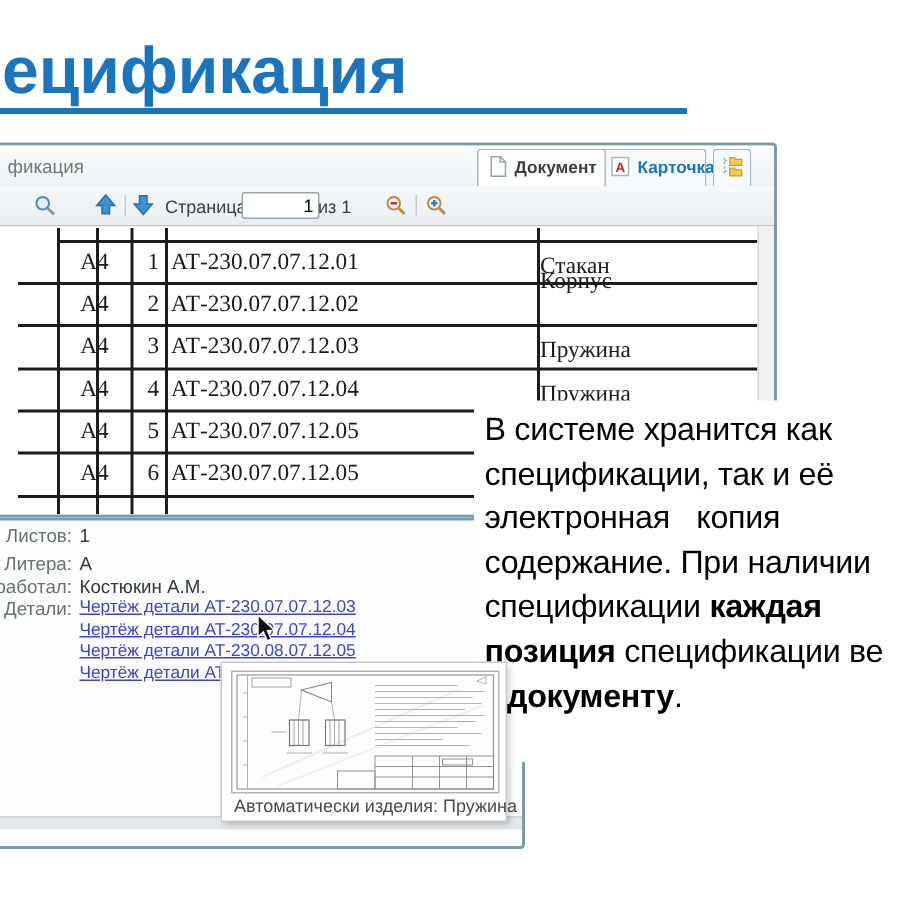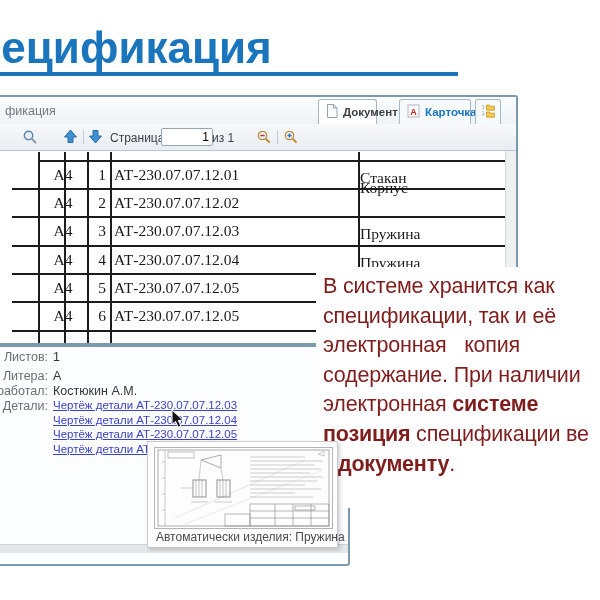--- a/index.html
+++ b/index.html
@@ -17,21 +17,21 @@
 
   
   .win{position:absolute;border:2px solid #7d99ad;border-radius:3px;background:#fff;box-sizing:border-box;}
   #viewer{left:-60px;top:95px;width:578px;height:250px;z-index:1;overflow:hidden;}
   .caption-bar{position:absolute;left:0;top:0;width:100%;height:27px;
     background:linear-gradient(#fbfdfe,#eef3f6);}
   .caption-text{position:absolute;left:63px;top:7px;font-size:12.5px;color:#73777c;}
   .tab{position:absolute;top:2px;height:25px;box-sizing:border-box;border:1px solid #a3b8c8;
     border-bottom:none;border-radius:3px 3px 0 0;display:flex;align-items:center;gap:5px;
     padding:0 7px;font-size:11.5px;font-weight:bold;cursor:default;}
-  #tab-doc{left:376px;width:59px;background:#ffffff;color:#3a3f45;z-index:2;}
+  #tab-doc{left:376px;width:86px;background:#ffffff;color:#3a3f45;z-index:2;}
   #tab-card{left:457px;width:72px;background:#f6fafc;color:#1b75bc;}
   #tab-tree{left:533px;width:26px;background:#f6fafc;justify-content:center;}
   .toolbar{position:absolute;left:0;top:27px;width:100%;height:27px;
     background:linear-gradient(#f7f9fb,#e8edf1);border-bottom:1px solid #bcc4cc;box-sizing:border-box;}
   .tb{position:absolute;top:5px;}
   .tb-sep{position:absolute;top:6px;width:1px;height:14px;background:#c3cbd2;}
   .tb-label{position:absolute;top:7px;font-size:12px;color:#3a3f44;}
   .page-input{position:absolute;left:219px;top:4px;width:44px;height:16px;border:1px solid #9aa6b0;
     border-radius:2px;font-size:12px;text-align:right;padding:0 3px;font-family:"Liberation Sans",sans-serif;}
   .scale-select{position:absolute;left:364px;top:3px;width:84px;height:20px;border:1px solid #9aa6b0;
@@ -57,21 +57,21 @@
   
   #cardwin{left:-60px;top:345px;width:410px;height:221px;z-index:1;background:#fcfdfe;overflow:hidden;}
   .fld-label{position:absolute;left:0;width:106px;text-align:right;font-size:12.5px;color:#6b6f74;white-space:nowrap;}
   .fld-value{position:absolute;left:111px;font-size:12.5px;color:#33373c;white-space:nowrap;}
   .doc-link{position:absolute;left:111px;font-size:11.5px;color:#3d42cc;text-decoration:underline;white-space:nowrap;}
   .bottom-strip{position:absolute;left:0;top:197px;width:100%;height:8px;background:#e3e7ea;border-top:1px solid #d0d4d7;}
 
   
   .note{position:absolute;left:316px;top:267px;width:284px;height:241px;background:#ffffff;z-index:2;
     padding:5px 0 0 7px;box-sizing:border-box;}
-  .note-line{font-size:21.5px;line-height:29.6px;color:#7f1d1d;white-space:nowrap;letter-spacing:-0.2px;}
+  .note-line{font-size:21.5px;line-height:29.6px;color:#000000;white-space:nowrap;letter-spacing:-0.2px;}
   .note-line b{font-weight:bold;}
   .ws{word-spacing:0.55em;}
 
   
   .tooltip{position:absolute;left:147px;top:441px;width:191px;height:107px;background:#fff;
     border:1px solid #c9c9c9;box-shadow:2px 2px 4px rgba(0,0,0,0.18);z-index:3;box-sizing:border-box;}
   .thumb{position:absolute;left:6px;top:5px;width:177px;height:80px;border:1px solid #b4b4b4;background:#fdfdfd;}
   .tooltip-caption{position:absolute;left:8px;top:88px;font-size:12px;color:#4a4a4a;white-space:nowrap;}
 
   .cursor{position:absolute;left:171px;top:410px;z-index:5;}
@@ -217,32 +217,32 @@
   <span class="fld-label" style="top:3px">Листов:</span>
   <span class="fld-value" style="top:3px">1</span>
   <span class="fld-label" style="top:22px">Литера:</span>
   <span class="fld-value" style="top:22px">А</span>
   <span class="fld-label" style="top:37px">Разработал:</span>
   <span class="fld-value" style="top:37px">Костюкин А.М.</span>
   <span class="fld-label" style="top:52px">Детали:</span>
 
   <a class="doc-link" style="top:52px">Чертёж детали АТ-230.07.07.12.03</a>
   <a class="doc-link" style="top:66.5px">Чертёж детали АТ-230.07.07.12.04</a>
-  <a class="doc-link" style="top:81px">Чертёж детали АТ-230.07.07.12.05</a>
+  <a class="doc-link" style="top:81px">Чертёж детали АТ-230.08.07.12.05</a>
   <a class="doc-link" style="top:95.5px">Чертёж детали АТ</a>
 
   <div class="bottom-strip"></div>
 </div>
 
 <div class="note">
   <div class="note-line"><span>В системе хранится как</span></div>
   <div class="note-line"><span>спецификации, так и её</span></div>
   <div class="note-line ws"><span>электронная копия</span></div>
   <div class="note-line"><span>содержание. При наличии</span></div>
-  <div class="note-line"><span>электронная </span><b>системе</b></div>
+  <div class="note-line"><span>спецификации </span><b>каждая</b></div>
   <div class="note-line"><b>позиция</b><span> спецификации ве</span></div>
   <div class="note-line"><span>к </span><b>документу</b><span>.</span></div>
 </div>
 
 <div class="tooltip">
   <div class="thumb">
     <svg width="177" height="80" viewBox="0 0 177 80">
       <rect x="3" y="2" width="171" height="76" fill="#fdfdfd" stroke="#999" stroke-width="0.8"></rect>
       <line x1="10" y1="2" x2="10" y2="78" stroke="#aaa" stroke-width="0.6"></line>
       <line x1="10" y1="14" x2="7" y2="14" stroke="#aaa" stroke-width="0.6"></line>

